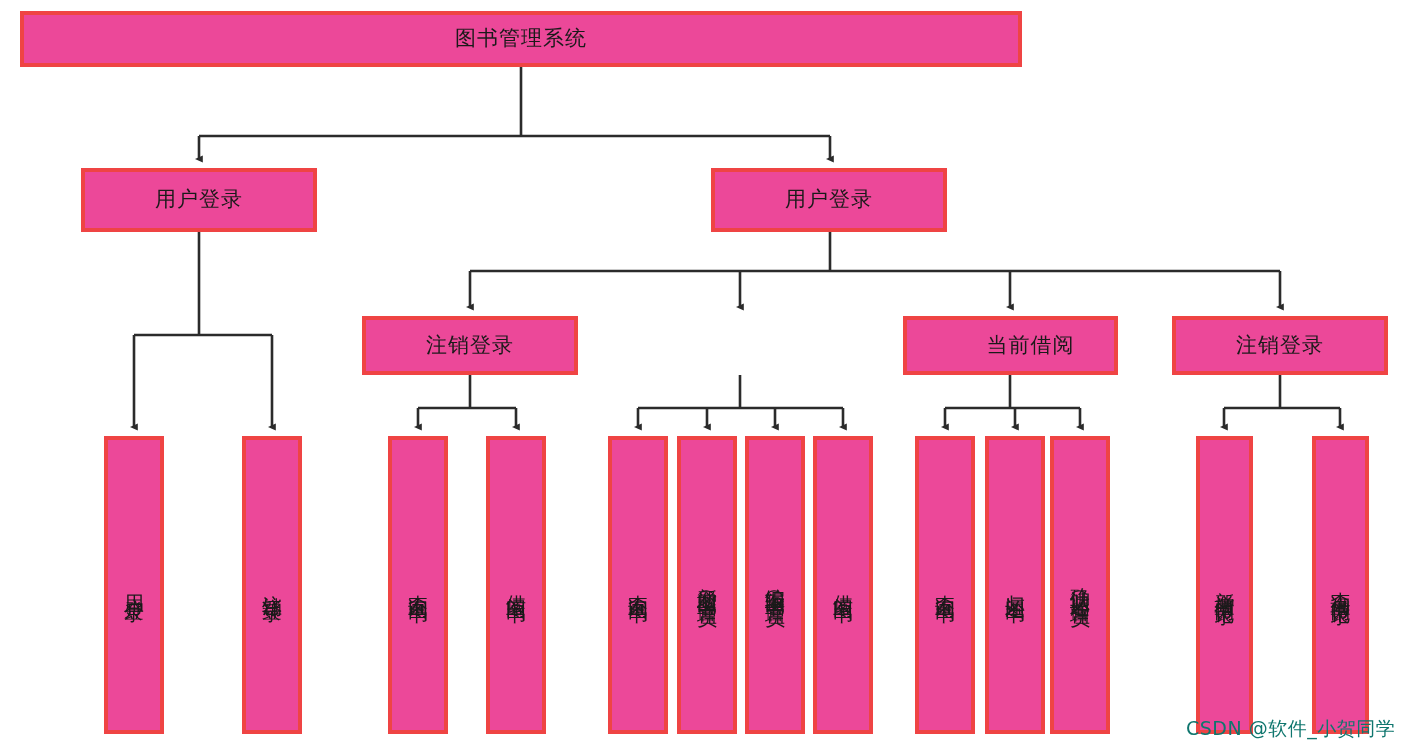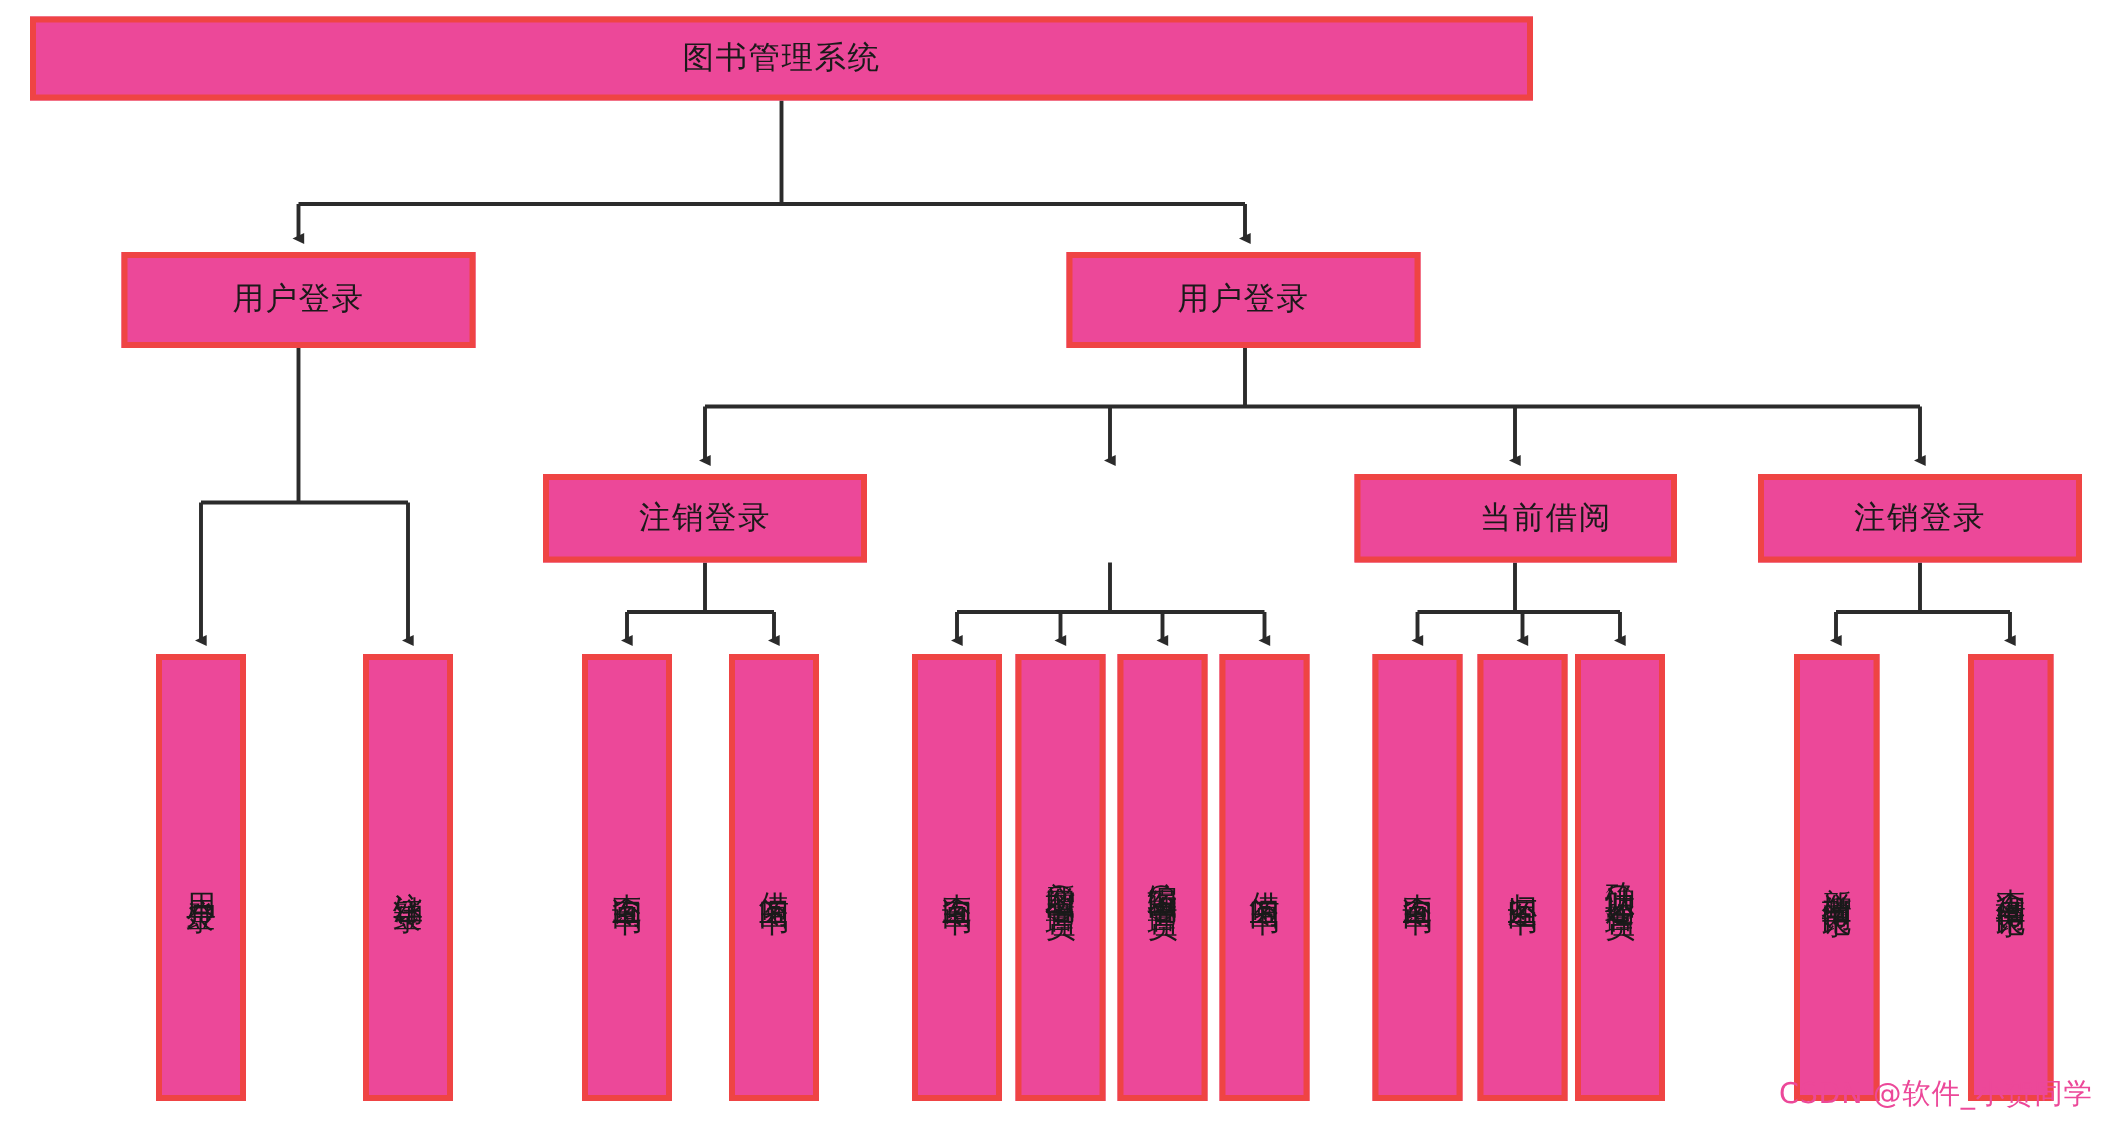--- a/index.html
+++ b/index.html
@@ -53,21 +53,21 @@
     top: 0;
     width: 1405px;
     height: 747px;
     pointer-events: none;
   }
   .watermark {
     position: absolute;
     left: 1186px;
     top: 716px;
     font-size: 19px;
-    color: #ec4899;
+    color: #0f766e;
     letter-spacing: 0.5px;
     white-space: nowrap;
     font-family: "DejaVu Sans", "Liberation Sans", sans-serif;
   }
 </style>
 </head>
 <body>
 
 <div id="canvas">
 

